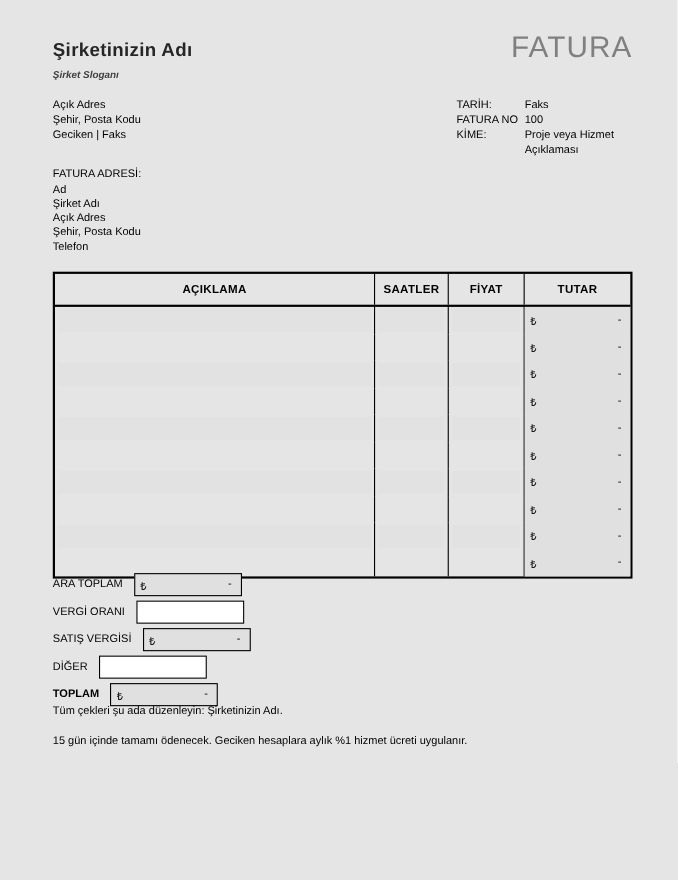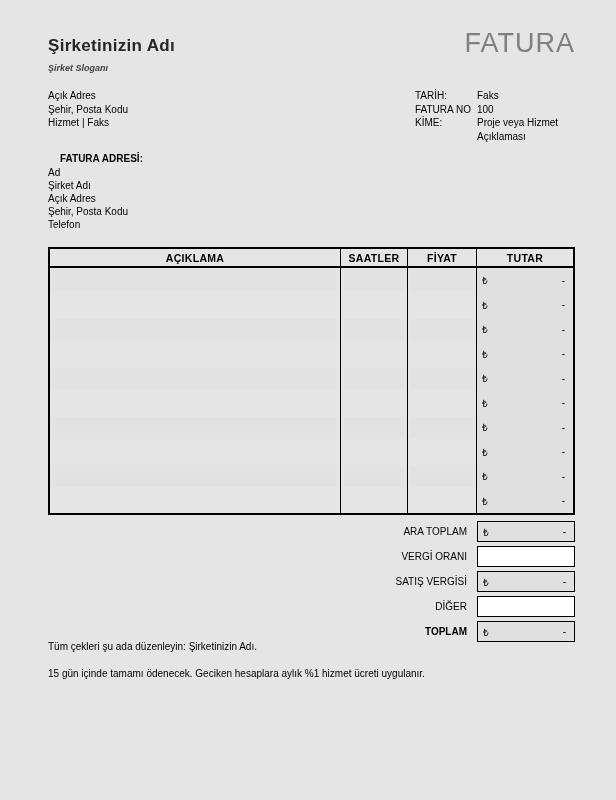--- a/index.html
+++ b/index.html
@@ -22,50 +22,50 @@
     font-size: 27px; color: #808080; letter-spacing: 1px;
   }
   .address-block { position: absolute; left: 48px; top: 89px; font-size: 10px; line-height: 13.5px; }
   .meta-block {
     position: absolute; left: 415px; top: 89px; width: 162px;
     display: grid; grid-template-columns: 62px 100px;
     font-size: 10px; line-height: 13.5px;
   }
   .meta-label { font-weight: normal; }
   .billing-block { position: absolute; left: 48px; top: 152px; font-size: 10px; line-height: 13px; }
-  .billing-heading { font-weight: bold; margin-bottom: 1px; margin-left: 12px; }
+  .billing-heading { font-weight: normal; margin-bottom: 1px; }
   
   .items-table {
     position: absolute; left: 48px; top: 247px; width: 527px;
     border: 2px solid #000000;
   }
   .thead {
     display: grid; grid-template-columns: 291px 67px 69px 96px;
-    height: 19px; border-bottom: 2px solid #000000;
+    height: 30px; border-bottom: 2px solid #000000;
   }
   .thead .hcell {
     display: flex; align-items: center; justify-content: center;
     font-size: 10.5px; font-weight: bold; letter-spacing: 0.3px;
     border-right: 1.5px solid #000000;
   }
   .thead .hcell:last-child { border-right: none; }
   .trow { display: grid; grid-template-columns: 291px 67px 69px 96px; height: 24.5px; }
   .trow .cell { border-right: 1.5px solid #000000; }
   .trow .cell.tutar {
     border-right: none; background: #e0e0e0;
     display: flex; align-items: center; justify-content: space-between;
     padding: 0 8px 0 5px; font-size: 10px;
   }
   .trow.striped .cell:not(.tutar) {
     background: #e2e2e2; background-clip: content-box; padding: 2px 3px;
   }
   
   .totals-block { position: absolute; left: 48px; top: 519px; width: 527px; }
   .total-row {
-    display: flex; align-items: center; justify-content: flex-end;
+    display: flex; align-items: center; 
     height: 25px;
   }
   .total-label { font-size: 10px; margin-right: 10px; }
   .total-label.bold { font-weight: bold; }
   .total-box {
     width: 98px; height: 21px; border: 1.5px solid #000000;
     display: flex; align-items: center; justify-content: space-between;
     padding: 0 8px 0 5px; font-size: 10px; background: #ffffff;
   }
   .total-box.filled { background: #e0e0e0; }
@@ -85,21 +85,21 @@
   <div class="company-block">
     <div class="company-name">Şirketinizin Adı</div>
     <div class="company-slogan">Şirket Sloganı</div>
   </div>
 
   <div class="doc-title">FATURA</div>
 
   <div class="address-block">
     <div>Açık Adres</div>
     <div>Şehir, Posta Kodu</div>
-    <div>Hizmet | Faks</div>
+    <div>Geciken | Faks</div>
   </div>
 
   <div class="meta-block">
     <div class="meta-label">TARİH:</div>
     <div class="meta-value">Faks</div>
     <div class="meta-label">FATURA NO</div>
     <div class="meta-value">100</div>
     <div class="meta-label">KİME:</div>
     <div class="meta-value">Proje veya Hizmet Açıklaması</div>
   </div>

